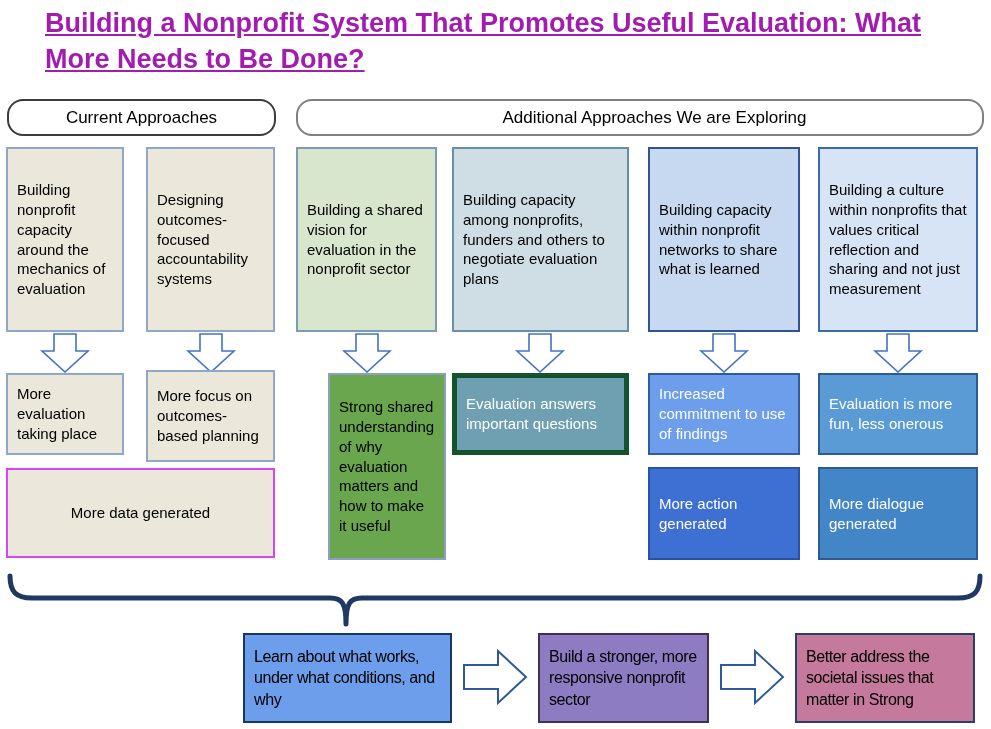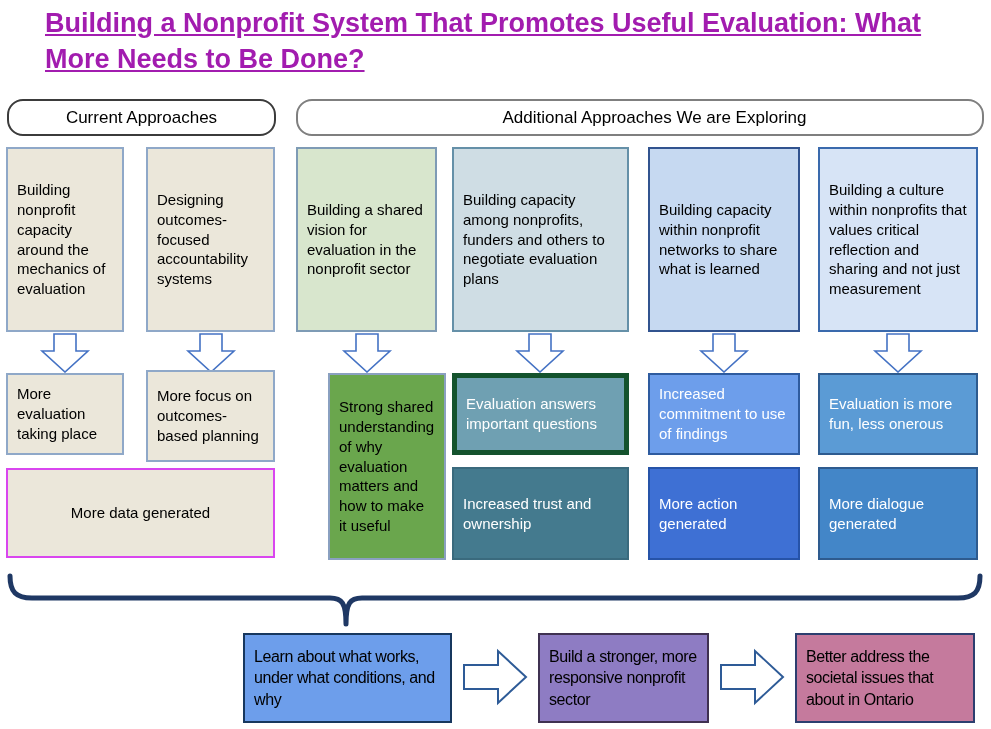--- a/index.html
+++ b/index.html
@@ -125,23 +125,20 @@
   <div id="out5" class="abs box wht">
     <span>Increased commitment to use of findings</span>
   </div>
   <div id="out6" class="abs box wht">
     <span>Evaluation is more fun, less onerous</span>
   </div>
 
   <div id="shared" class="abs box ctr">
     <span>More data generated</span>
   </div>
-  <div id="out4b" class="abs box wht">
-    <span>Increased trust and ownership</span>
-  </div>
   <div id="out5b" class="abs box wht">
     <span>More action generated</span>
   </div>
   <div id="out6b" class="abs box wht">
     <span>More dialogue generated</span>
   </div>
 
   <svg id="brace" class="abs" viewBox="0 0 978 60">
     <path d="M 4,6 C 4,22 10,28 26,28 L 324,28 C 336,28 340,33 340,54 C 340,33 344,28 356,28 L 952,28 C 968,28 974,22 974,6" fill="none" stroke="#1f3864" stroke-width="5" stroke-linecap="round" stroke-linejoin="round"></path>
   </svg>
@@ -152,16 +149,16 @@
   <svg id="rar1" class="abs rar" viewBox="0 0 66 58">
     <path d="M2 17 L36 17 L36 3 L64 29 L36 55 L36 41 L2 41 Z" fill="#ffffff" stroke="#2e5b97" stroke-width="2"></path>
   </svg>
   <div id="flow2" class="abs box flowbox">
     <span>Build a stronger, more responsive nonprofit sector</span>
   </div>
   <svg id="rar2" class="abs rar" viewBox="0 0 66 58">
     <path d="M2 17 L36 17 L36 3 L64 29 L36 55 L36 41 L2 41 Z" fill="#ffffff" stroke="#2e5b97" stroke-width="2"></path>
   </svg>
   <div id="flow3" class="abs box flowbox">
-    <span>Better address the societal issues that about in Ontario</span>
+    <span>Better address the societal issues that matter in Strong</span>
   </div>
 
 </div>
 
 </body></html>

